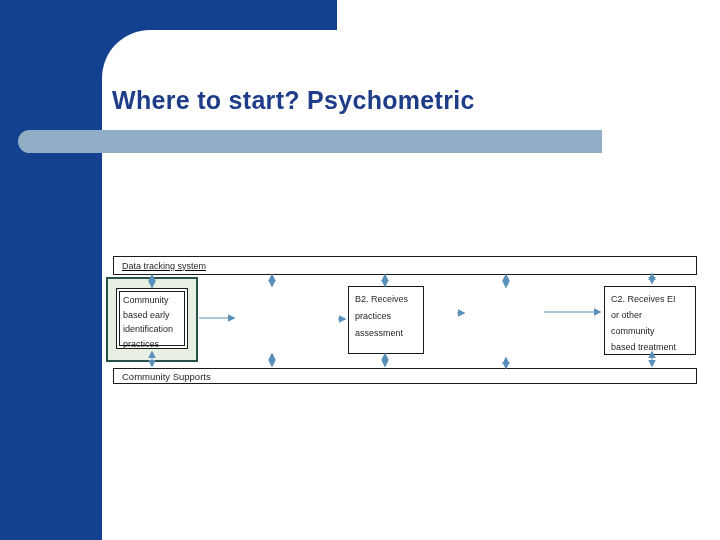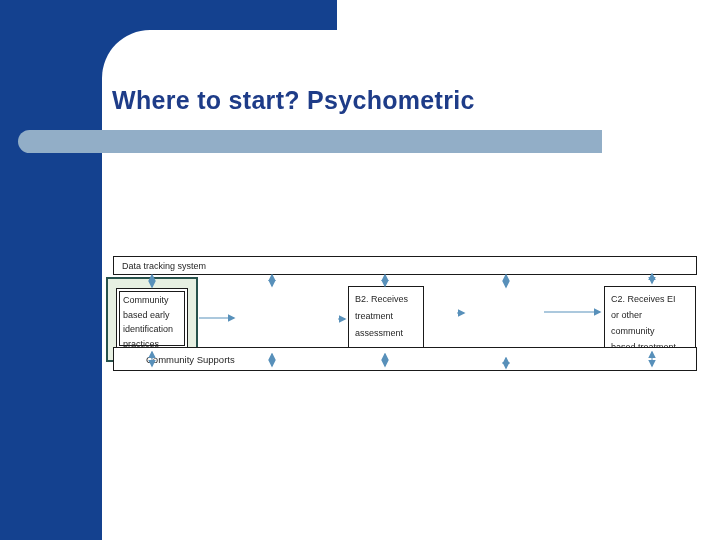--- a/index.html
+++ b/index.html
@@ -37,22 +37,22 @@
     letter-spacing:0.3px;line-height:36px;white-space:nowrap;
   }
   
   .diag-box{position:absolute;background:#fff;border:1px solid var(--box-border);box-sizing:border-box;z-index:3;}
   .diag-text{
     font-size:9px;color:var(--box-text);line-height:17px;
     white-space:pre-line;padding:4px 4px 0 6px;
   }
   .bar-outer{display:flex;align-items:center;}
   .bar-outer .diag-text{padding:0 0 0 8px;line-height:normal;}
-  .top-bar{left:113px;top:256px;width:584px;height:19px;}
-  .bottom-bar{left:113px;top:347px;width:584px;height:24px;padding-left:24px;}
+  .top-bar{left:113px;top:256px;width:584px;height:19px;text-decoration:underline;}
+  .bottom-bar{left:113px;top:368px;width:584px;height:16px;}
   .bottom-bar .diag-text{font-size:9.5px;}
   .box-a{
     position:absolute;left:106px;top:277px;width:92px;height:85px;box-sizing:border-box;
     background:var(--highlight-fill);border:2px solid var(--highlight-border);z-index:3;
   }
   .box-a-inner{
     position:absolute;left:8px;top:9px;width:72px;height:61px;box-sizing:border-box;
     background:#fff;border:1px solid var(--box-border);
     outline:1px solid var(--box-border);outline-offset:-4px;
   }
@@ -89,21 +89,21 @@
       <div class="diag-text">Community
 based early
 identification
 practices</div>
     </div>
   </div>
 
 
   <div class="diag-box box-b2">
     <div class="diag-text">B2. Receives
-treatment
+practices
 assessment</div>
   </div>
 
 
   <div class="diag-box box-c2">
     <div class="diag-text">C2. Receives EI
 or other
 community
 based treatment</div>
   </div>

